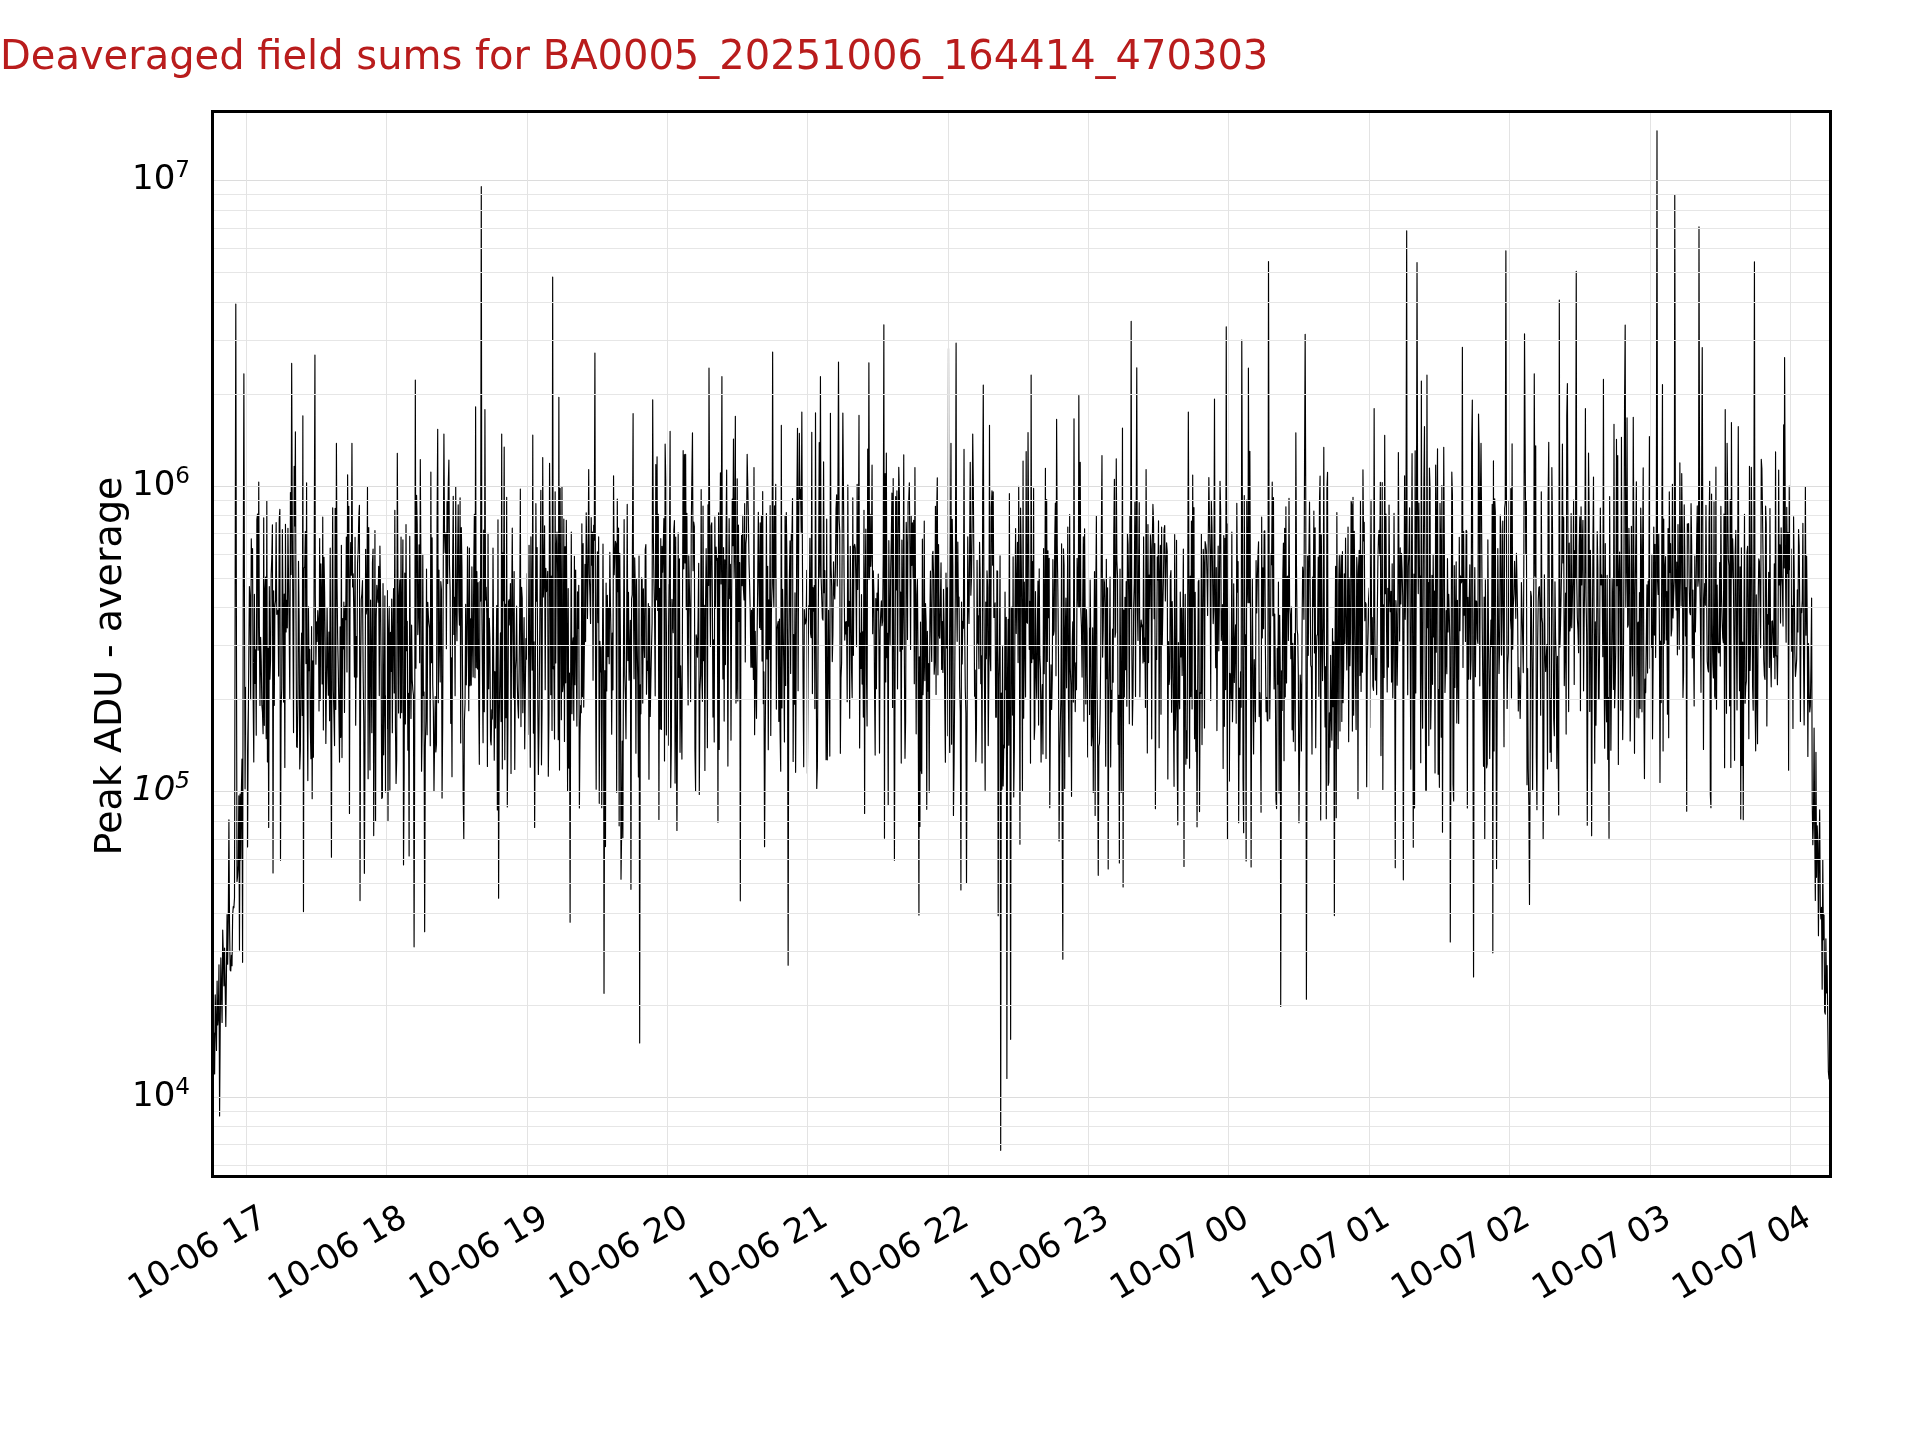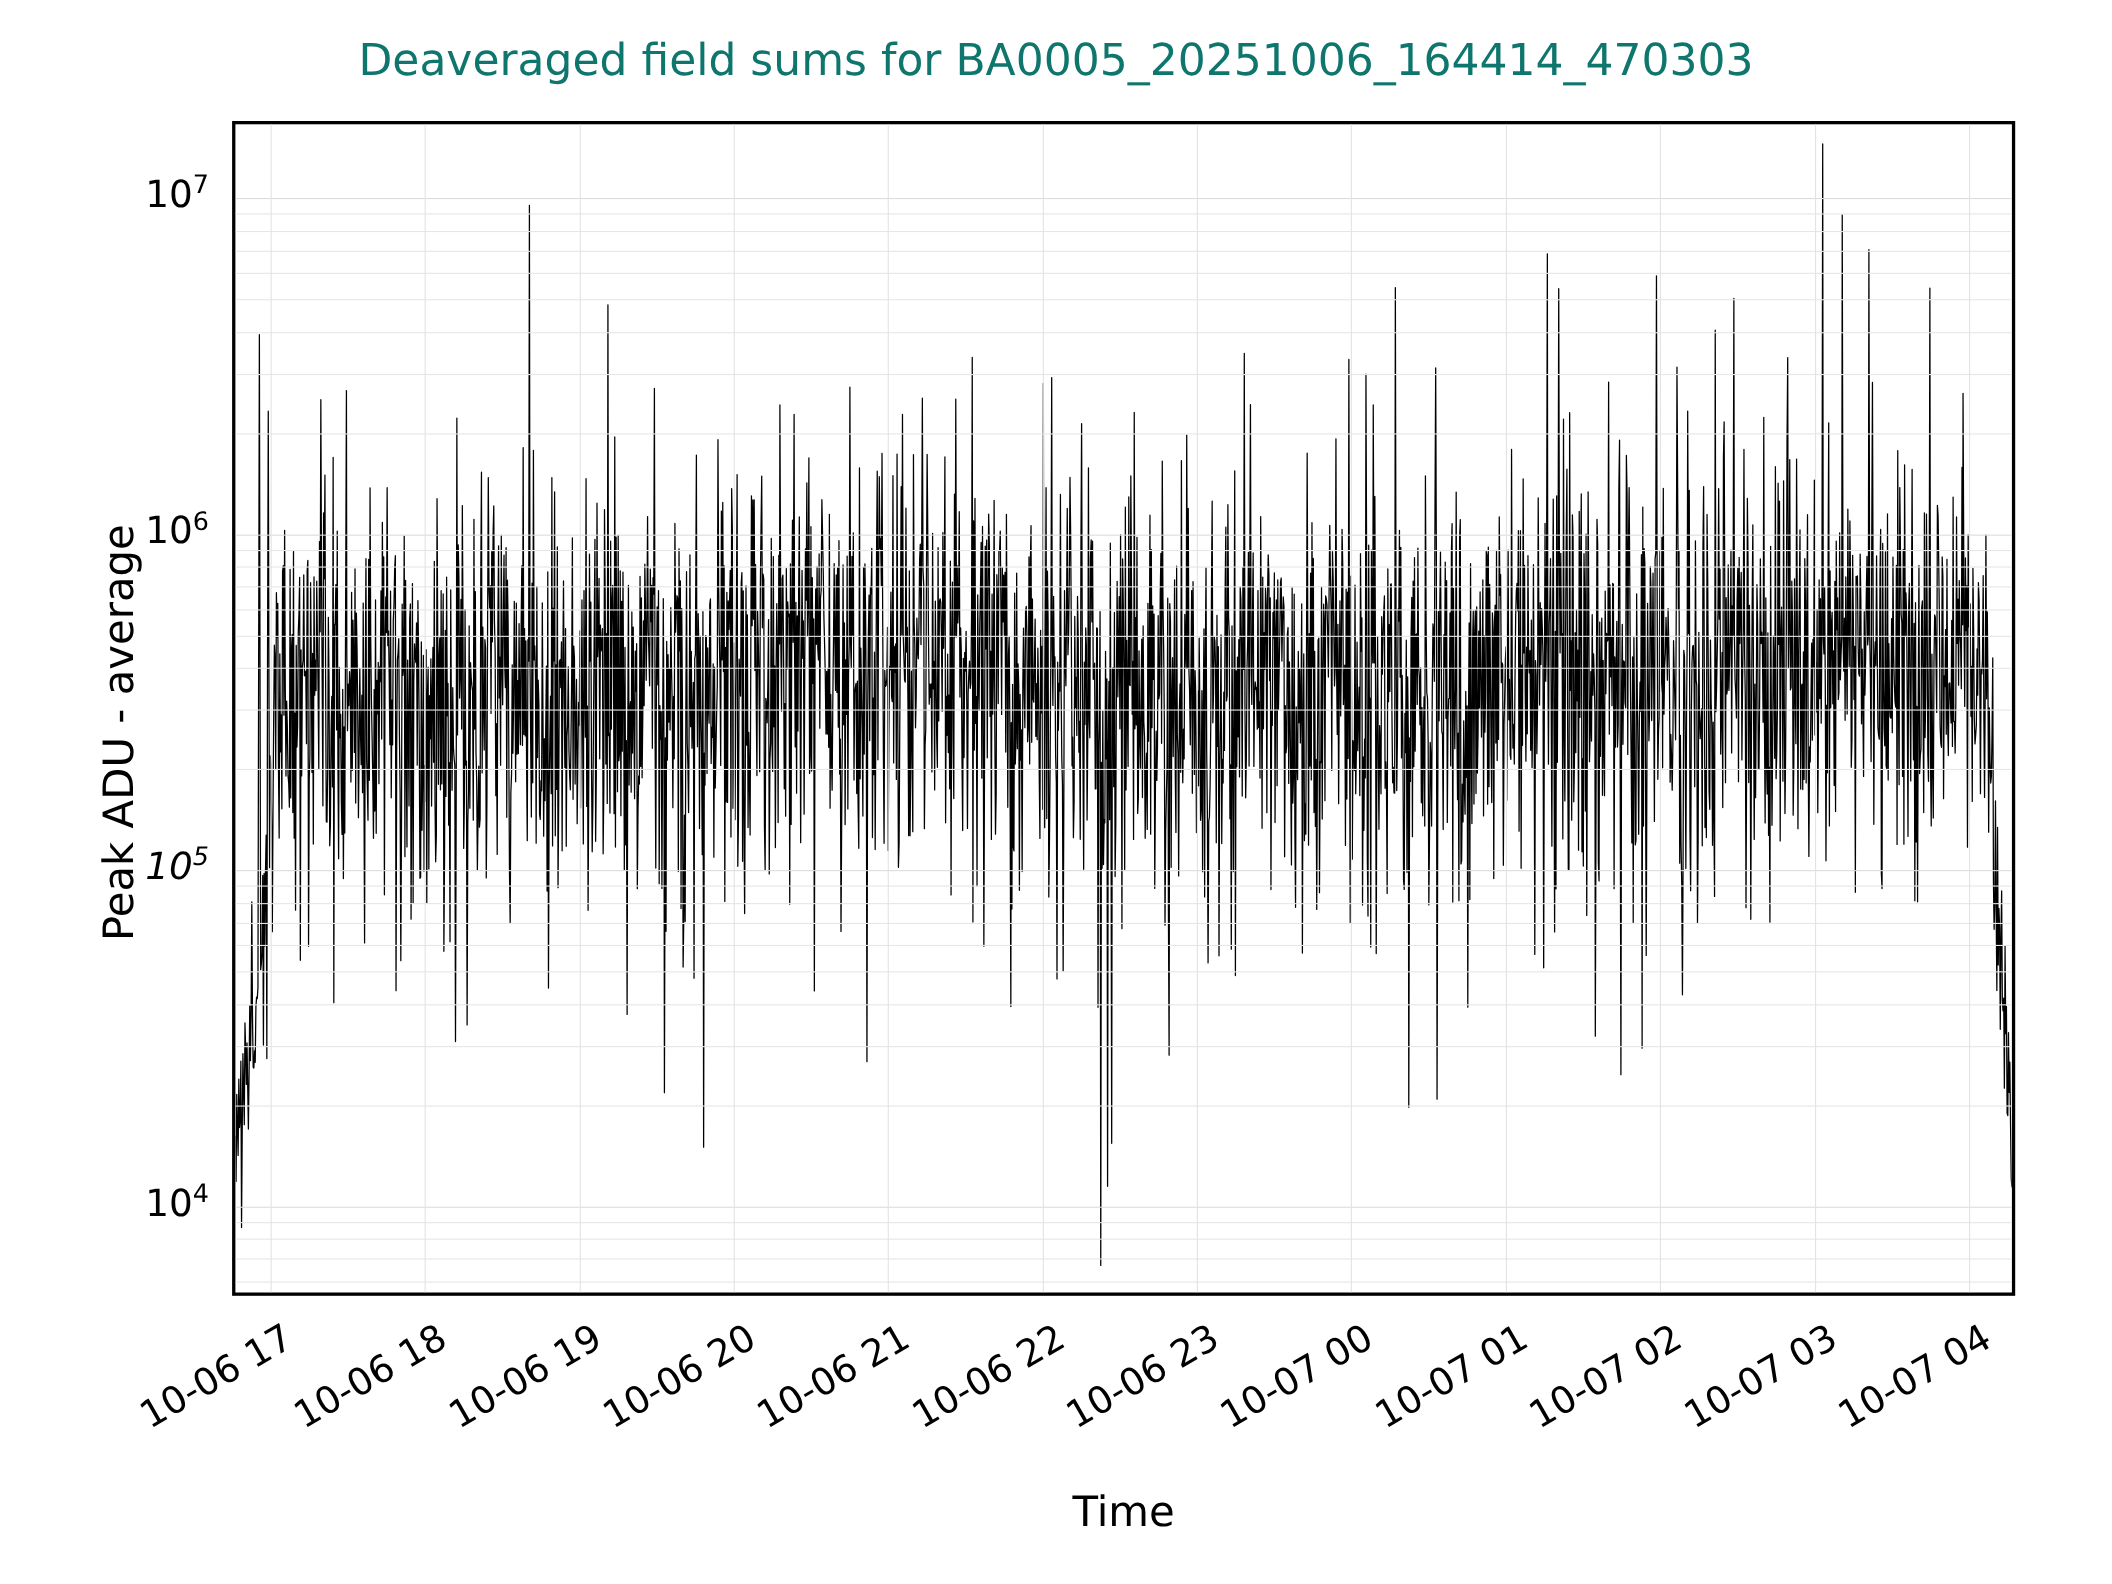--- a/index.html
+++ b/index.html
@@ -17,23 +17,22 @@
     position: relative;
     width: 1920px;
     height: 1440px;
     background: #ffffff;
   }
   #chart-title {
     position: absolute;
     left: 0;
     top: 32px;
     width: 1920px;
-    text-align: center;
     font-size: 40px;
-    color: #0f766e;
+    color: #b91c1c;
     letter-spacing: 0px;
     white-space: nowrap;
   }
   #plot-area {
     position: absolute;
     left: 211px;
     top: 110px;
     width: 1621px;
     height: 1068px;
     border: 3px solid #000000;
@@ -147,21 +146,20 @@
 
   <div id="ytick-labels">
       <div class="ytl" style="top: 1093.76px;"><span>10</span><sup>4</sup></div>
       <div class="ytl" style="top: 788.258px; font-style: italic;"><span>10</span><sup>5</sup></div>
       <div class="ytl" style="top: 482.751px;"><span>10</span><sup>6</sup></div>
       <div class="ytl" style="top: 177.244px;"><span>10</span><sup>7</sup></div>
     </div>
 
   <div id="y-axis-title">Peak ADU - average</div>
 
-  <div id="x-axis-title">Time</div>
 
   <div id="plot-area">
     <svg id="series-svg" viewBox="0 0 1621 1068" preserveAspectRatio="none">
       <path id="series-path" fill="none" stroke="#000000" stroke-width="1.15" stroke-linejoin="round" stroke-linecap="round" d="M0.00 925.27L0.62 966.48L1.25 886.88L1.87 917.53L2.49 942.71L3.12 872.98L3.74 917.20L4.37 908.40L4.99 856.53L5.61 1008.68L6.24 918.92L6.86 849.70L7.48 882.79L8.11 914.57L8.73 821.59L9.36 845.91L9.98 877.75L10.60 839.70L11.23 880.55L11.85 918.60L12.47 867.80L13.10 806.06L13.72 856.11L14.35 812.19L14.97 710.79L15.59 814.77L16.22 861.88L16.84 862.78L17.46 847.13L18.09 857.57L18.71 806.89L19.33 798.02L19.96 799.31L20.58 789.22L21.21 490.12L21.88 192.18L22.45 490.12L23.08 772.86L23.70 767.14L24.32 756.87L24.95 686.60L25.57 841.79L26.20 684.81L26.82 751.23L27.44 684.80L28.07 649.79L28.69 854.14L29.31 489.13L29.99 262.24L30.56 489.13L31.19 679.65L31.81 577.47L32.43 585.38L33.06 639.74L33.68 738.09L34.30 629.23L34.93 543.35L35.55 476.23L36.17 487.14L36.80 589.92L37.42 428.19L38.05 469.01L38.67 437.92L39.29 587.45L39.92 652.54L40.54 484.09L41.16 573.63L41.79 539.86L42.41 625.79L43.04 408.95L43.66 403.37L44.28 540.23L44.91 371.16L45.53 516.60L46.15 595.84L46.78 527.28L47.40 551.07L48.03 595.48L48.65 602.52L49.27 624.26L49.90 406.99L50.52 615.81L51.14 481.12L51.77 466.64L52.39 629.19L53.01 390.39L53.64 652.64L54.26 538.39L54.89 718.53L55.51 476.36L56.13 569.35L56.76 550.06L57.38 464.38L58.00 447.81L58.63 414.17L59.25 764.30L59.88 480.55L60.50 595.69L61.12 495.69L61.75 490.24L62.37 411.89L62.99 504.15L63.62 503.83L64.24 500.01L64.86 566.30L65.49 407.98L66.11 398.63L66.74 751.48L67.36 599.38L67.98 578.14L68.61 418.99L69.23 488.45L69.85 592.40L70.48 483.79L71.10 658.08L71.73 413.72L72.35 521.89L72.97 489.95L73.60 517.74L74.22 417.67L74.84 470.97L75.47 519.45L76.09 589.74L76.72 381.62L77.34 464.02L77.96 251.81L78.59 414.39L79.21 510.29L79.83 623.08L80.46 355.24L81.08 415.27L81.70 320.73L82.33 508.35L82.95 637.42L83.58 638.02L84.20 589.56L84.82 450.76L85.45 509.81L86.07 659.63L86.69 640.86L87.32 555.65L87.94 522.99L88.57 605.85L89.19 304.57L89.81 803.07L90.44 457.82L91.06 456.38L91.68 420.84L92.31 553.67L92.93 371.93L93.56 585.59L94.18 671.36L94.80 496.58L95.43 560.82L96.05 539.45L96.67 619.81L97.30 649.28L97.92 516.51L98.54 689.56L99.17 550.98L99.79 647.92L100.42 484.49L101.31 243.45L101.66 484.49L102.29 554.38L102.91 511.72L103.53 531.38L104.16 500.41L104.78 511.91L105.41 601.37L106.03 427.92L106.65 590.73L107.28 453.25L107.90 485.66L108.52 574.21L109.15 406.46L109.77 620.50L110.40 446.85L111.02 481.52L111.64 539.32L112.27 633.95L112.89 572.69L113.51 497.40L114.14 556.09L114.76 585.45L115.38 521.88L116.01 611.10L116.63 437.65L117.26 598.05L117.88 748.46L118.50 503.24L119.13 397.11L119.75 580.42L120.37 604.75L121.00 636.18L121.62 397.68L122.25 599.78L122.87 332.29L123.49 471.84L124.12 527.60L124.74 560.21L125.36 600.68L125.99 652.76L126.61 516.73L127.24 627.90L127.86 434.72L128.48 648.23L129.11 508.38L129.73 539.02L130.35 491.94L130.98 602.87L131.60 496.09L132.22 509.46L132.85 426.49L133.47 562.04L134.10 363.88L134.72 467.89L135.34 395.54L135.97 704.39L136.59 474.51L137.21 432.01L137.84 464.82L138.46 332.21L139.09 476.71L139.71 463.36L140.33 504.16L140.96 567.19L141.58 426.81L142.20 615.72L142.83 526.45L143.45 567.28L144.08 453.17L144.70 439.46L145.32 406.96L145.95 394.43L146.57 792.03L147.19 569.01L147.82 489.22L148.44 483.16L149.06 470.27L149.69 561.62L150.31 611.83L150.94 764.60L151.56 638.79L152.18 438.74L152.81 503.79L153.43 496.02L154.05 376.54L154.68 669.51L155.30 416.86L155.93 575.25L156.55 660.70L157.17 489.84L157.80 551.14L158.42 623.18L159.04 452.37L159.67 438.54L160.29 726.65L160.91 602.99L161.54 419.92L162.16 712.06L162.79 509.00L163.41 474.96L164.03 485.84L164.66 492.07L165.28 455.81L165.90 585.86L166.53 435.44L167.15 481.71L167.78 564.17L168.40 689.28L169.02 688.20L169.65 473.13L170.27 645.48L170.89 591.57L171.52 485.62L172.14 682.92L172.77 586.22L173.39 618.91L174.01 480.28L174.64 711.57L175.26 519.06L175.88 496.27L176.51 680.72L177.13 522.24L177.75 561.66L178.38 488.72L179.00 623.28L179.63 518.67L180.25 478.26L180.87 583.29L181.50 399.50L182.12 616.85L182.74 674.28L183.37 649.87L183.99 342.27L184.62 468.83L185.24 603.40L185.86 485.15L186.49 469.47L187.11 608.39L187.73 426.37L188.36 603.01L188.98 494.02L189.61 429.30L190.23 756.12L190.85 668.12L191.48 462.70L192.10 614.43L192.72 413.91L193.35 540.79L193.97 511.07L194.59 640.77L195.22 583.58L195.84 747.22L196.47 425.75L197.09 545.48L197.71 608.91L198.34 515.09L198.96 570.04L199.58 579.75L200.21 585.71L200.83 838.58L201.46 627.24L202.08 268.59L202.70 558.27L203.33 384.41L203.95 413.29L204.57 524.54L205.20 502.26L205.82 434.36L206.45 552.90L207.07 348.56L207.69 455.86L208.32 662.02L208.94 619.42L209.56 443.69L210.19 585.86L210.81 582.22L211.43 823.37L212.06 637.91L212.68 610.72L213.31 458.54L213.93 625.26L214.55 492.15L215.18 506.15L215.80 513.21L216.42 518.06L217.05 636.21L217.67 361.08L218.30 552.87L218.92 427.17L219.54 574.59L220.17 599.78L220.79 681.71L221.41 633.85L222.04 586.85L222.66 642.56L223.29 635.00L223.91 411.66L224.53 318.06L225.16 592.98L225.78 459.74L226.40 531.37L227.03 572.12L227.65 471.15L228.27 478.92L228.90 688.96L229.52 616.96L230.15 448.39L230.77 322.92L231.39 424.87L232.02 442.17L232.64 422.09L233.26 538.65L233.89 390.77L234.51 473.13L235.14 374.36L235.76 348.91L236.38 454.85L237.01 480.65L237.63 613.77L238.25 547.82L238.88 667.52L239.50 456.51L240.13 385.38L240.75 524.47L241.37 487.12L242.00 586.05L242.62 375.93L243.24 495.12L243.87 530.66L244.49 445.06L245.11 393.94L245.74 494.56L246.36 514.99L246.99 387.03L247.61 633.54L248.23 416.83L248.86 456.79L249.48 569.86L250.10 684.52L250.73 730.31L251.35 611.32L251.98 594.06L252.60 494.18L253.22 575.06L253.85 527.51L254.47 436.15L255.09 512.70L255.72 601.03L256.34 437.65L256.96 576.02L257.59 508.58L258.21 575.31L258.84 456.51L259.46 534.65L260.08 567.16L260.71 460.01L261.33 403.65L261.95 567.85L262.58 295.49L263.20 557.75L263.83 461.13L264.45 559.17L265.07 472.32L265.70 585.40L266.32 654.99L266.94 471.11L267.57 490.88L268.28 74.05L268.82 490.88L269.44 564.97L270.06 633.32L270.69 419.54L271.31 602.02L271.93 298.14L272.56 489.72L273.18 476.93L273.80 503.33L274.43 657.19L275.05 422.63L275.68 578.97L276.30 508.21L276.92 529.74L277.55 630.88L278.17 635.41L278.79 600.12L279.42 609.30L280.04 437.43L280.67 545.10L281.29 650.88L281.91 561.74L282.54 618.39L283.16 554.76L283.78 495.29L284.41 700.98L285.03 409.15L285.66 789.66L286.28 612.54L286.90 564.44L287.53 522.86L288.15 612.00L288.77 322.91L289.40 659.74L290.02 442.39L290.64 490.51L291.27 335.97L291.89 650.44L292.52 494.20L293.14 608.06L293.76 386.39L294.39 697.93L295.01 616.84L295.63 491.26L296.26 489.45L296.88 514.89L297.51 473.20L298.13 664.25L298.75 498.50L299.38 417.53L300.00 522.50L300.62 588.01L301.25 461.04L301.87 660.13L302.50 559.58L303.12 549.24L303.74 495.93L304.37 572.54L304.99 595.05L305.61 608.39L306.24 561.49L306.86 502.78L307.48 378.19L308.11 617.07L308.73 477.07L309.36 488.02L309.98 603.19L310.60 549.83L311.23 507.47L311.85 639.42L312.47 581.13L313.10 528.50L313.72 549.27L314.35 463.24L314.97 625.12L315.59 542.60L316.22 434.82L316.84 556.12L317.46 657.87L318.09 426.29L318.71 512.09L319.34 560.27L319.96 323.99L320.58 623.62L321.21 531.88L321.83 718.56L322.45 595.18L323.08 392.85L323.70 490.85L324.32 436.91L324.95 590.03L325.57 665.12L326.20 618.83L326.82 539.18L327.44 456.96L328.07 379.44L328.69 655.54L329.31 596.94L329.94 346.40L330.56 486.72L331.19 469.51L331.81 415.09L332.43 580.03L333.06 457.85L333.68 481.45L334.30 478.05L334.93 461.02L335.55 666.94L336.18 604.68L336.80 352.22L337.42 431.18L338.05 584.91L338.67 465.60L339.29 620.89L339.92 165.00L340.54 558.99L341.16 556.71L341.79 629.65L342.41 381.00L343.04 553.05L343.66 435.12L344.28 421.55L344.91 462.25L345.53 630.25L346.15 285.82L346.78 660.79L347.40 377.33L348.03 498.41L348.65 610.11L349.27 375.86L349.90 581.86L350.52 574.18L351.14 408.28L351.77 632.06L352.39 436.14L353.02 573.08L353.64 409.52L354.26 517.32L354.89 681.47L355.51 478.22L356.13 658.79L356.76 563.36L357.43 813.81L358.00 563.36L358.63 421.47L359.25 604.12L359.88 535.40L360.50 527.73L361.12 610.57L361.75 445.78L362.37 574.87L362.99 459.60L363.62 544.00L364.24 616.53L364.87 481.65L365.49 518.26L366.11 474.89L366.74 698.86L367.36 628.39L367.98 595.85L368.61 603.12L369.23 413.19L369.85 587.02L370.48 432.95L371.10 597.41L371.73 540.34L372.35 453.94L372.97 531.56L373.60 402.11L374.22 446.19L374.84 508.35L375.47 453.53L376.09 358.64L376.72 463.91L377.34 484.67L377.96 513.29L378.59 406.74L379.21 454.77L379.83 421.52L380.46 570.50L381.08 414.55L381.71 429.60L382.33 241.40L382.95 556.28L383.58 679.98L384.20 501.99L384.82 441.30L385.45 512.45L386.07 426.31L386.69 694.22L387.32 531.41L387.94 562.12L388.57 536.90L389.19 698.56L389.81 567.40L390.44 433.55L391.06 560.84L391.47 885.32L392.31 560.84L392.93 737.75L393.56 472.82L394.18 581.25L394.80 484.93L395.43 546.64L396.05 497.83L396.67 553.79L397.30 441.91L397.92 495.60L398.55 529.64L399.17 624.72L399.79 522.97L400.42 580.11L401.04 364.92L401.66 464.33L402.29 446.20L402.91 430.84L403.53 433.19L404.16 683.21L404.78 388.21L405.41 481.48L406.03 417.42L406.65 716.90L407.28 442.71L407.90 528.54L408.52 770.50L409.15 724.03L409.77 631.50L410.40 728.87L411.02 537.49L411.64 408.98L412.27 565.16L412.89 585.51L413.51 629.27L414.14 531.10L414.76 393.61L415.39 550.69L416.01 481.93L416.63 570.34L417.26 543.87L417.88 510.13L418.50 780.72L419.13 488.47L419.75 484.53L420.65 302.35L421.00 484.53L421.62 569.02L422.25 447.45L422.87 476.90L423.49 643.83L424.12 468.14L424.74 535.36L425.36 570.10L425.99 667.78L426.61 445.54L427.24 935.14L427.86 574.99L428.48 604.20L429.11 467.40L429.73 469.12L430.35 593.45L430.98 478.59L431.60 531.66L432.23 547.55L432.85 439.09L433.47 433.98L434.10 584.47L434.72 551.33L435.34 560.52L435.97 493.26L436.59 669.99L437.21 496.27L437.84 606.84L438.46 573.84L439.09 540.34L439.71 512.97L440.33 288.33L440.96 421.57L441.58 470.54L442.20 502.09L442.83 586.12L443.45 353.57L444.08 489.62L444.70 345.74L445.32 500.34L445.95 403.63L446.57 710.44L447.19 478.13L447.82 619.53L448.44 427.91L449.07 620.01L449.69 435.81L450.31 461.85L450.94 435.30L451.56 407.80L452.18 651.57L452.81 333.06L453.43 369.43L454.05 625.39L454.68 564.00L455.30 474.10L455.93 635.71L456.55 528.11L457.17 442.74L457.80 320.22L458.42 678.38L459.04 635.09L459.67 488.97L460.29 509.47L460.92 522.70L461.54 419.63L462.16 409.79L462.79 673.85L463.41 426.51L464.03 626.97L464.66 721.54L465.28 588.86L465.90 422.09L466.53 567.61L467.15 448.46L467.78 642.95L468.40 555.93L469.02 595.19L469.65 649.74L470.27 490.07L470.89 339.60L471.52 458.39L472.14 343.43L472.77 452.44L473.39 343.34L474.01 499.42L474.64 402.56L475.26 532.09L475.88 595.39L476.51 445.24L477.13 475.24L477.76 507.58L478.38 591.90L479.00 422.42L479.63 367.94L480.25 321.58L480.87 460.35L481.50 411.33L482.12 415.83L482.74 641.51L483.37 681.60L483.99 524.73L484.62 530.25L485.24 547.22L485.86 509.92L486.49 452.77L487.11 685.33L487.73 581.12L488.36 565.24L488.98 378.62L489.61 566.72L490.23 591.65L490.85 395.21L491.48 550.78L492.10 495.09L492.72 661.22L493.35 497.12L493.97 438.13L494.60 481.10L495.22 638.36L495.84 394.03L496.47 475.12L496.84 256.59L497.71 475.12L498.34 536.47L498.96 415.15L499.58 412.13L500.21 488.23L500.83 607.52L501.46 529.69L502.08 632.53L502.70 406.25L503.33 497.88L503.95 436.62L504.57 449.77L505.20 447.76L505.82 713.16L506.45 401.97L507.07 640.11L507.69 446.86L508.32 361.86L508.94 473.58L509.80 265.16L510.19 473.58L510.81 569.22L511.44 437.11L512.06 611.53L512.68 449.45L513.31 554.71L513.93 429.62L514.55 358.97L515.18 502.09L515.80 656.78L516.42 492.11L517.05 407.83L517.67 488.31L518.30 453.94L518.92 630.67L519.54 492.86L520.17 388.25L520.79 435.09L521.41 327.87L522.04 467.73L522.66 434.32L523.29 305.06L523.91 593.42L524.53 578.63L525.16 367.87L525.78 591.26L526.40 414.48L527.03 511.22L527.65 452.22L528.28 792.28L528.90 488.27L529.52 424.64L530.15 475.41L530.77 404.67L531.39 478.71L532.02 489.69L532.64 392.80L533.26 552.04L533.89 433.26L534.51 426.20L535.14 343.16L535.76 375.16L536.38 408.26L537.01 451.65L537.63 475.49L538.25 503.37L538.88 557.42L539.50 500.14L540.13 557.50L540.75 497.45L541.37 569.62L542.00 356.57L542.62 625.23L543.24 521.21L543.87 575.26L544.49 608.73L545.12 527.55L545.74 472.05L546.36 401.59L546.99 472.20L547.61 517.60L548.23 412.04L548.86 519.43L549.48 405.55L550.10 551.18L550.73 380.67L551.35 594.07L551.98 562.09L552.60 737.93L553.22 635.66L553.85 553.70L554.47 402.89L555.09 548.98L555.72 455.81L556.34 640.24L556.97 489.57L557.59 539.47L558.21 394.83L558.84 625.95L559.46 502.89L560.08 476.21L560.71 240.33L561.33 473.45L561.95 496.57L562.58 394.98L563.20 467.08L563.83 373.50L564.45 599.47L565.07 519.13L565.70 514.66L566.32 511.11L566.94 611.90L567.57 508.97L568.19 622.64L568.82 661.91L569.44 314.17L570.06 598.34L570.69 479.00L571.31 518.95L571.93 557.74L572.56 632.47L573.18 405.02L573.81 575.76L574.43 401.87L575.05 447.03L575.68 541.16L576.27 856.99L576.92 541.16L577.55 466.50L578.17 430.34L578.79 563.55L579.42 423.20L580.04 429.50L580.67 387.71L581.29 652.08L581.91 524.59L582.54 594.61L583.16 482.52L583.78 663.04L584.41 539.64L585.03 392.94L585.66 317.12L586.28 581.02L586.90 412.83L587.53 322.22L588.15 387.61L588.77 378.78L589.40 421.62L590.02 300.75L590.65 454.17L591.27 573.87L591.89 657.39L592.52 499.27L593.14 513.96L593.76 512.99L594.39 506.76L595.01 459.90L595.63 663.97L596.26 560.28L596.88 495.60L597.51 498.73L598.13 427.75L598.75 523.35L599.38 527.75L600.00 321.13L600.62 583.85L601.25 477.35L601.87 501.09L602.50 475.12L603.12 598.93L603.74 301.50L604.37 523.66L604.99 679.25L605.61 657.48L606.24 546.83L606.86 454.44L607.49 331.35L608.11 466.95L608.69 265.16L609.36 466.95L609.98 486.94L610.60 508.19L611.23 510.04L611.85 350.86L612.47 482.51L613.10 460.04L613.72 534.72L614.35 650.31L614.97 408.25L615.59 650.47L616.22 586.34L616.84 500.01L617.46 572.58L618.09 646.70L618.71 301.95L619.34 456.27L619.96 476.36L620.58 551.69L621.21 523.91L621.83 451.38L622.45 482.19L623.08 488.62L623.70 459.85L624.33 398.22L624.95 383.92L625.57 475.69L626.20 389.09L626.82 250.38L627.44 407.89L628.07 420.96L628.69 643.96L629.31 568.38L629.94 552.88L630.56 412.45L631.19 301.79L631.81 379.11L632.43 468.25L633.06 530.09L633.68 511.75L634.30 523.92L634.93 511.48L635.55 592.12L636.18 374.08L636.80 516.08L637.42 491.07L638.05 608.55L638.67 435.87L639.29 500.22L639.92 561.09L640.54 587.89L641.17 387.12L641.79 545.41L642.41 436.16L643.04 433.77L643.66 437.57L644.28 471.34L644.91 536.60L645.53 373.41L646.15 479.11L646.78 431.22L647.40 304.10L648.03 638.57L648.65 523.09L649.27 558.56L649.90 484.28L650.52 574.32L651.14 521.80L651.77 607.53L652.39 399.46L653.02 704.51L653.64 476.01L654.26 418.54L654.89 562.99L655.51 616.40L656.13 338.04L656.76 468.53L657.32 251.18L658.01 468.53L658.63 403.65L659.25 455.87L659.88 438.93L660.50 354.18L661.12 523.69L661.75 460.31L662.37 483.02L662.99 579.96L663.62 645.72L664.24 488.22L664.87 578.89L665.49 482.70L666.11 499.88L666.74 463.56L667.36 529.06L667.98 643.72L668.61 520.46L669.23 502.44L669.86 490.69L670.48 515.65L671.10 510.78L671.73 447.68L672.35 212.99L672.97 729.32L673.60 362.57L674.22 572.11L674.84 342.06L675.47 547.80L676.09 523.14L676.72 696.39L677.34 430.11L677.96 507.33L678.59 535.59L679.21 458.23L679.83 427.84L680.46 382.28L681.08 597.84L681.71 367.63L682.33 512.25L682.95 751.40L683.58 574.77L684.20 385.74L684.82 479.63L685.45 380.08L686.07 579.12L686.70 438.87L687.32 356.36L687.94 384.45L688.57 541.34L689.19 481.86L689.81 653.76L690.44 429.45L691.06 539.16L691.68 500.94L692.31 343.78L692.93 550.53L693.56 648.96L694.18 611.60L694.80 411.75L695.43 435.92L696.05 529.52L696.67 390.27L697.30 389.42L697.92 371.84L698.55 445.21L699.17 539.46L699.79 405.20L700.42 454.86L701.04 412.18L701.66 467.12L702.29 409.64L702.91 573.86L703.54 356.60L704.16 488.61L704.78 624.37L705.41 484.12L706.03 469.07L706.65 546.92L707.57 806.64L707.90 546.92L708.52 717.46L709.15 511.95L709.77 660.48L710.40 664.28L711.02 428.54L711.64 584.91L712.27 559.50L712.89 410.43L713.51 570.79L714.14 493.24L714.76 511.92L715.39 700.29L716.01 521.19L716.63 581.34L717.26 553.68L717.88 683.16L718.50 512.38L719.13 460.56L719.75 521.83L720.38 551.64L721.00 444.93L721.62 440.83L722.25 465.68L722.87 564.38L723.49 552.60L724.12 395.52L724.74 584.82L725.36 402.67L725.99 366.86L726.61 565.01L727.24 433.92L727.86 525.15L728.48 528.26L729.11 490.90L729.73 452.40L730.35 559.65L730.98 511.46L731.60 562.56L732.23 478.97L732.85 518.25L733.47 593.62L734.10 652.89L734.72 462.60L735.34 537.99L735.97 477.40L736.59 626.25L737.22 236.84L737.84 607.70L738.46 643.04L739.09 469.29L739.71 332.18L740.33 634.69L740.96 408.60L741.58 455.06L742.20 706.49L742.83 653.31L743.45 577.85L744.08 479.02L744.85 231.49L745.32 479.02L745.95 531.29L746.57 431.51L747.19 497.07L747.82 486.88L748.44 577.55L749.07 601.88L749.69 781.36L750.31 491.76L750.94 554.06L751.56 511.07L752.18 518.27L752.81 338.33L753.43 514.65L754.06 579.44L754.68 603.34L755.30 774.06L755.93 615.35L756.55 426.27L757.17 490.70L757.80 513.35L758.42 440.78L759.04 351.17L759.67 485.02L760.29 466.68L760.92 416.30L761.54 322.85L762.16 375.98L762.79 471.09L763.41 586.51L764.03 560.32L764.66 652.22L765.28 619.31L765.91 449.82L766.53 533.20L767.15 505.75L767.78 558.74L768.40 431.66L769.02 466.60L769.65 573.99L770.27 545.88L770.89 653.70L771.52 388.64L772.14 273.60L772.77 485.52L773.39 580.03L774.01 681.16L774.64 491.76L775.26 548.76L775.88 460.45L776.51 477.05L777.13 636.13L777.76 562.73L778.38 314.07L779.00 545.07L779.63 560.87L780.25 396.38L780.87 379.97L781.50 454.83L782.12 381.08L782.75 507.35L783.37 506.77L783.99 492.71L784.62 607.63L785.24 607.54L785.86 460.37L786.49 460.97L787.11 807.27L787.73 569.72L788.36 539.64L788.98 445.43L789.61 1043.23L790.23 583.27L790.85 680.07L791.48 536.59L792.10 676.74L792.72 635.78L793.35 638.57L793.97 481.77L794.60 580.03L795.22 507.09L795.84 970.92L796.47 565.37L797.09 509.26L797.71 635.70L798.34 382.83L798.96 621.48L799.59 931.59L800.21 498.38L800.83 496.89L801.46 605.52L802.08 446.22L802.70 687.77L803.33 639.77L803.95 502.04L804.57 417.83L805.20 523.38L805.82 476.64L806.45 431.86L807.07 552.66L807.69 375.35L808.32 481.88L808.94 735.42L809.56 397.22L810.19 441.86L810.81 507.60L811.44 681.33L812.06 350.00L812.68 608.57L813.31 471.79L813.93 532.52L814.55 587.21L815.18 340.61L815.80 512.05L816.43 513.21L817.05 321.34L817.67 421.89L818.30 539.35L818.92 491.06L819.54 653.80L820.17 263.47L820.79 552.68L821.41 451.06L822.04 549.12L822.66 377.56L823.29 630.04L823.91 616.43L824.53 481.35L825.16 561.68L825.78 588.65L826.40 520.04L827.03 470.70L827.65 615.55L828.28 458.52L828.90 546.21L829.52 559.78L830.15 652.74L830.77 594.70L831.39 574.80L832.02 644.63L832.64 437.92L833.27 563.97L833.89 497.07L834.51 357.36L835.14 649.04L835.76 388.77L836.38 551.60L837.01 440.25L837.63 507.54L838.25 447.80L838.88 698.63L839.50 605.72L840.13 554.86L840.75 599.87L841.37 569.21L842.00 449.15L842.62 525.20L843.24 520.78L843.87 430.87L844.49 392.38L845.12 565.86L845.74 307.96L846.36 435.42L846.99 478.33L847.61 543.92L848.23 732.21L848.86 646.51L849.48 613.66L850.11 586.32L850.73 433.22L851.35 718.81L851.98 851.02L852.60 438.23L853.22 454.69L853.85 679.27L854.47 522.80L855.09 487.69L855.72 578.07L856.34 515.40L856.97 416.46L857.59 591.85L858.21 647.39L858.84 403.82L859.46 558.14L860.08 574.90L860.71 687.19L861.33 537.46L861.96 511.66L862.58 592.40L863.20 307.46L863.83 556.23L864.45 601.98L865.07 552.91L865.70 580.05L866.32 447.96L866.94 480.96L867.57 497.18L868.05 284.14L868.82 497.18L869.44 351.24L870.06 499.57L870.69 518.11L871.31 567.24L871.93 494.99L872.56 426.23L873.18 611.65L873.81 418.19L874.43 506.99L875.05 594.33L875.68 499.49L876.30 522.38L876.92 647.55L877.55 599.88L878.17 517.93L878.80 604.79L879.42 469.78L880.04 533.92L880.67 636.33L881.29 624.77L881.91 517.76L882.54 683.31L883.16 536.23L883.78 461.27L884.41 706.37L885.03 487.41L885.66 405.46L886.28 573.26L886.90 630.64L887.53 766.65L888.15 636.75L888.77 633.59L889.40 603.70L890.02 545.37L890.65 425.08L891.27 344.50L891.89 547.19L892.52 519.42L893.14 468.71L893.76 472.15L894.39 498.81L895.01 656.93L895.64 448.88L896.26 568.75L896.88 477.44L897.51 760.18L898.13 586.23L898.75 546.94L899.38 466.73L900.00 657.57L900.62 580.60L901.25 602.22L901.87 519.08L902.50 572.45L903.12 425.80L903.74 368.33L904.37 527.14L904.99 522.06L905.61 347.75L906.24 450.36L906.86 465.21L907.49 634.90L908.11 585.64L908.73 754.16L909.36 458.66L909.98 558.43L910.60 683.25L911.23 518.55L911.85 316.92L912.48 778.29L913.10 499.76L913.72 587.24L914.35 487.11L914.97 559.92L915.59 471.18L916.22 596.60L916.84 423.03L917.46 433.42L918.09 485.39L918.71 614.11L919.34 405.09L919.96 498.35L920.58 209.54L921.21 533.17L921.83 615.75L922.45 579.32L923.08 496.59L923.70 472.59L924.33 391.30L924.95 586.67L925.57 416.78L926.20 256.23L926.82 498.62L927.44 530.40L928.07 450.43L928.69 391.84L929.32 587.01L929.94 521.86L930.56 509.83L931.19 516.50L931.81 515.03L932.43 552.98L933.06 426.30L933.68 551.54L934.30 528.14L934.93 597.73L935.55 358.62L936.18 480.83L936.80 643.59L937.42 413.94L938.05 552.70L938.67 464.63L939.29 498.33L939.92 424.14L940.54 438.53L941.17 629.34L941.79 431.09L942.41 393.62L943.04 411.96L943.66 508.60L944.28 432.95L944.91 699.64L945.53 536.51L946.16 549.58L946.78 446.39L947.40 469.51L948.03 410.01L948.65 638.31L949.27 463.90L949.90 434.86L950.52 604.67L951.14 416.43L951.77 534.79L952.39 498.06L953.02 464.94L953.64 418.50L954.26 414.79L954.89 490.69L955.51 455.68L956.13 432.15L956.76 440.91L957.38 669.66L958.01 531.48L958.63 574.55L959.25 568.37L959.88 466.35L960.50 460.04L961.12 602.56L961.75 491.41L962.37 540.53L962.99 602.63L963.62 677.15L964.24 423.91L964.87 620.59L965.49 595.09L966.11 429.64L966.74 646.48L967.36 715.86L967.98 532.55L968.61 581.49L969.23 599.22L969.86 481.90L970.48 547.05L971.10 497.98L971.73 565.56L972.35 521.93L972.97 438.43L973.60 757.64L974.22 546.65L974.85 484.09L975.47 654.90L976.09 621.31L976.72 648.96L977.34 488.06L977.96 300.69L978.59 481.64L979.21 659.00L979.83 465.67L980.46 586.68L981.08 410.38L981.71 599.41L982.33 364.16L982.95 496.14L983.58 396.90L984.20 629.21L984.82 481.92L985.45 641.94L986.07 580.63L986.70 717.84L987.32 577.27L987.94 471.45L988.57 469.83L989.19 702.53L989.81 582.74L990.44 583.76L991.06 423.21L991.69 635.13L992.31 513.14L992.93 438.78L993.56 451.59L994.18 618.40L994.80 431.02L995.43 433.97L996.05 439.74L996.67 464.16L997.30 505.35L997.92 432.28L998.55 366.68L999.17 412.09L999.79 441.69L1000.42 590.76L1001.04 390.61L1001.66 415.96L1002.29 464.15L1002.91 513.48L1003.54 496.69L1004.21 287.59L1004.78 496.69L1005.41 557.78L1006.03 457.13L1006.65 621.06L1007.28 509.63L1007.90 435.63L1008.53 540.89L1009.15 486.96L1009.77 370.38L1010.40 402.03L1011.02 530.45L1011.64 512.32L1012.27 494.46L1012.89 659.23L1013.51 424.86L1014.14 616.83L1014.76 427.72L1015.39 579.85L1016.01 215.01L1016.63 547.59L1017.26 730.56L1017.88 413.04L1018.50 526.43L1019.13 671.88L1019.75 563.44L1020.38 567.92L1021.00 590.84L1021.62 421.33L1022.25 612.13L1022.87 572.95L1023.49 473.50L1024.12 572.65L1024.74 535.85L1025.37 514.64L1025.99 613.63L1026.61 392.52L1027.24 481.97L1027.86 451.15L1028.48 713.74L1029.11 578.26L1029.73 645.42L1030.35 562.05L1030.98 597.58L1031.60 228.38L1032.23 406.00L1032.85 669.94L1033.47 723.84L1034.10 384.73L1034.72 536.48L1035.34 524.75L1035.97 752.15L1036.59 389.22L1037.22 471.27L1037.84 492.48L1038.25 256.59L1039.09 492.48L1039.71 340.25L1040.33 511.11L1040.96 758.18L1041.58 563.93L1042.21 468.44L1042.83 576.43L1043.45 644.55L1044.08 549.72L1044.70 569.11L1045.32 612.08L1045.95 450.13L1046.57 502.69L1047.19 468.61L1047.82 446.02L1048.44 431.21L1049.07 607.00L1049.69 582.93L1050.31 603.17L1050.94 703.18L1051.56 406.47L1052.18 527.89L1052.81 457.40L1053.43 518.57L1054.06 420.51L1054.68 420.18L1055.30 537.74L1055.93 602.06L1056.55 587.84L1057.17 611.04L1057.80 611.48L1058.42 149.31L1059.05 449.77L1059.67 609.06L1060.29 563.17L1060.92 443.26L1061.54 454.21L1062.16 371.25L1062.79 505.51L1063.41 386.70L1064.03 579.25L1064.66 503.78L1065.28 561.37L1065.91 691.03L1066.53 699.51L1067.15 538.45L1067.78 574.42L1068.40 471.67L1069.02 683.82L1069.65 505.17L1070.27 560.91L1070.67 898.60L1071.52 560.91L1072.14 600.81L1072.77 468.08L1073.39 432.61L1074.01 651.30L1074.64 417.74L1075.26 587.27L1075.88 396.09L1076.51 573.13L1077.13 466.52L1077.76 465.80L1078.38 530.37L1079.00 387.53L1079.63 495.32L1080.25 504.27L1080.87 548.86L1081.50 496.96L1082.12 620.31L1082.75 533.28L1083.37 632.16L1083.99 560.83L1084.62 523.39L1085.24 641.60L1085.86 321.53L1086.49 455.50L1087.11 519.44L1087.74 524.78L1088.36 565.20L1088.98 713.67L1089.61 647.09L1090.23 565.15L1090.85 579.25L1091.48 641.57L1092.10 518.69L1092.72 456.71L1093.35 465.07L1093.97 509.22L1094.60 351.31L1095.22 222.58L1095.84 394.94L1096.47 891.23L1097.09 630.90L1097.71 445.46L1098.34 545.39L1098.96 444.76L1099.59 391.21L1100.21 474.75L1100.83 555.32L1101.46 557.65L1102.08 644.69L1102.70 466.79L1103.33 496.65L1103.95 400.20L1104.58 543.09L1105.20 417.22L1105.82 638.27L1106.45 543.52L1107.07 525.24L1107.69 524.67L1108.32 446.70L1108.94 586.60L1109.56 391.72L1110.19 365.03L1110.81 711.00L1111.44 424.21L1112.06 517.73L1112.68 570.80L1113.31 516.34L1113.93 336.27L1114.55 548.72L1115.18 617.44L1115.80 556.61L1116.43 709.74L1117.05 378.09L1117.67 361.35L1118.30 676.21L1118.92 673.25L1119.54 603.15L1120.17 637.82L1120.79 545.37L1121.42 607.35L1122.04 630.69L1122.66 518.54L1123.29 597.01L1123.91 531.77L1124.53 807.15L1125.16 542.79L1125.78 455.82L1126.40 708.71L1127.03 401.76L1127.65 559.24L1128.28 639.32L1128.90 474.29L1129.52 445.10L1130.15 621.51L1130.77 465.58L1131.39 444.39L1132.02 611.88L1132.64 441.12L1133.27 593.11L1133.89 556.22L1134.51 463.40L1135.14 533.53L1135.76 427.54L1136.38 499.32L1137.01 560.15L1137.63 508.00L1138.26 416.41L1138.88 632.26L1139.50 467.69L1140.13 555.79L1140.75 522.12L1141.37 390.52L1142.00 393.87L1142.62 621.61L1143.24 386.49L1143.87 605.61L1144.49 420.67L1145.12 494.50L1145.74 567.27L1146.36 620.10L1146.99 446.78L1147.61 463.95L1148.23 689.61L1148.86 455.11L1149.48 439.69L1150.11 565.74L1150.73 389.64L1151.35 581.66L1151.98 444.73L1152.60 562.36L1153.22 358.81L1153.85 430.46L1154.47 411.66L1155.10 510.54L1155.72 492.33L1156.34 494.07L1156.97 677.44L1157.59 549.36L1158.21 522.17L1158.84 489.20L1159.46 477.78L1160.08 618.04L1160.71 488.32L1161.33 389.24L1161.96 544.42L1162.58 507.44L1163.20 576.33L1163.83 580.60L1164.45 297.25L1165.07 504.30L1165.70 570.31L1166.32 548.59L1166.95 584.84L1167.57 510.77L1168.19 450.81L1168.82 426.21L1169.44 419.67L1170.06 444.75L1170.69 371.44L1171.31 646.22L1171.93 512.11L1172.56 371.59L1173.18 680.24L1173.81 494.54L1174.43 567.70L1175.05 324.15L1175.68 483.34L1176.30 403.25L1176.92 517.36L1177.55 582.31L1178.17 478.05L1178.80 557.19L1179.42 394.31L1180.04 486.71L1180.67 501.51L1181.29 481.07L1181.91 572.32L1182.54 453.27L1183.16 588.17L1183.79 536.00L1184.41 402.66L1185.03 526.57L1185.66 758.91L1186.28 490.27L1186.90 503.85L1187.53 575.41L1188.15 533.46L1188.77 341.50L1189.40 460.02L1190.02 530.99L1190.65 437.31L1191.27 493.81L1191.89 442.74L1192.52 460.93L1193.14 486.18L1193.76 771.14L1194.39 519.60L1195.01 364.84L1195.64 509.20L1196.26 469.39L1197.11 118.41L1197.51 469.39L1198.13 585.01L1198.75 456.56L1199.38 441.17L1200.00 397.04L1200.63 537.39L1201.25 659.95L1201.87 467.85L1202.50 342.59L1203.12 543.34L1203.74 738.34L1204.37 463.66L1204.99 698.92L1205.61 339.69L1206.24 583.26L1206.86 434.70L1207.49 150.34L1208.11 400.60L1208.73 483.33L1209.36 392.27L1209.98 467.68L1210.60 465.55L1211.23 653.33L1211.85 269.60L1212.48 557.73L1213.10 618.65L1213.72 471.84L1214.35 375.33L1214.97 315.35L1215.59 543.40L1216.22 681.07L1216.84 681.13L1217.47 263.61L1218.09 517.61L1218.71 472.32L1219.34 636.17L1219.96 357.01L1220.58 378.11L1221.21 619.42L1221.83 583.74L1222.45 464.81L1223.08 574.54L1223.70 443.84L1224.33 527.01L1224.95 480.80L1225.57 663.62L1226.20 353.99L1226.82 542.20L1227.44 407.19L1228.07 337.80L1228.69 665.09L1229.32 579.88L1229.94 678.13L1230.56 392.54L1231.19 433.09L1231.81 627.80L1232.43 374.62L1233.06 723.31L1233.68 525.57L1234.31 336.11L1234.93 438.81L1235.55 582.67L1236.18 556.10L1236.80 500.33L1237.42 563.81L1238.05 448.19L1238.67 521.92L1239.29 484.10L1239.92 505.82L1240.54 539.52L1240.88 833.65L1241.79 539.52L1242.41 361.14L1243.04 385.14L1243.66 674.56L1244.28 691.78L1244.91 455.06L1245.53 577.79L1246.16 499.65L1246.78 451.44L1247.40 613.40L1248.03 490.13L1248.65 570.07L1249.27 613.85L1249.90 426.77L1250.52 520.59L1251.15 465.32L1251.77 472.54L1252.39 471.39L1253.02 235.65L1253.64 557.55L1254.26 420.99L1254.89 505.03L1255.51 468.05L1256.13 531.50L1256.76 419.63L1257.38 420.74L1258.01 698.87L1258.63 486.96L1259.25 569.49L1259.88 492.19L1260.50 454.38L1261.12 569.34L1261.75 549.45L1262.37 333.10L1263.00 288.68L1263.62 603.62L1264.24 868.83L1264.87 514.92L1265.49 457.09L1266.11 566.87L1266.74 490.57L1267.36 491.45L1267.98 528.79L1268.61 533.46L1269.23 302.79L1269.86 338.26L1270.48 576.09L1271.10 387.73L1271.73 332.14L1272.35 420.07L1272.97 518.41L1273.60 584.62L1274.22 657.04L1274.85 486.81L1275.47 729.82L1276.09 469.34L1276.72 550.97L1277.34 658.69L1277.96 654.61L1278.59 429.32L1279.21 523.62L1279.84 575.11L1280.46 649.09L1281.08 545.99L1281.71 509.97L1282.33 536.56L1282.95 393.43L1283.58 844.59L1284.20 349.91L1284.82 641.55L1285.45 387.99L1286.07 401.25L1286.70 591.10L1287.32 759.88L1287.94 594.60L1288.57 437.94L1289.19 510.74L1289.81 563.66L1290.44 535.10L1291.06 404.31L1291.69 423.43L1292.31 545.17L1292.93 487.25L1293.56 410.29L1294.18 518.25L1294.80 637.34L1295.43 397.49L1296.05 391.64L1296.68 138.52L1297.30 425.88L1297.92 598.78L1298.55 554.38L1299.17 543.39L1299.79 390.50L1300.42 518.86L1301.04 507.50L1301.66 377.61L1302.29 588.32L1302.91 332.80L1303.54 539.32L1304.16 494.94L1304.78 483.42L1305.41 450.88L1306.03 474.35L1306.65 508.20L1307.28 442.72L1307.90 474.41L1308.53 509.40L1309.15 601.43L1309.77 557.78L1310.40 577.16L1311.02 608.80L1311.64 568.68L1312.27 472.10L1312.89 501.56L1313.52 528.57L1314.14 562.73L1314.76 438.68L1315.39 221.95L1316.01 332.84L1316.63 443.65L1317.26 389.78L1317.88 675.54L1318.50 558.67L1319.13 659.72L1319.75 695.33L1320.38 795.86L1321.00 663.38L1321.62 481.00L1322.25 486.31L1322.87 559.64L1323.49 680.43L1324.12 540.87L1324.74 465.72L1325.17 262.24L1325.99 465.72L1326.61 334.69L1327.24 645.58L1327.86 700.60L1328.48 541.46L1329.11 491.69L1329.73 477.22L1330.36 476.39L1330.98 500.42L1331.60 605.54L1332.23 380.94L1332.85 508.00L1333.47 513.08L1334.10 730.11L1334.72 652.30L1335.34 464.41L1335.97 544.31L1336.59 561.69L1337.22 546.50L1337.84 534.55L1338.46 659.65L1339.09 388.27L1339.71 331.19L1340.33 500.01L1340.96 642.98L1341.58 588.95L1342.21 652.12L1342.83 356.63L1343.45 417.20L1344.08 521.16L1344.70 610.01L1345.32 626.23L1345.95 471.50L1346.57 528.28L1347.20 549.50L1347.82 659.11L1348.44 546.51L1349.07 633.78L1349.69 705.87L1350.31 188.11L1350.94 536.97L1351.56 513.59L1352.18 480.05L1352.81 446.49L1353.43 333.00L1354.06 452.46L1354.68 406.70L1355.30 575.80L1355.93 537.53L1356.55 482.87L1357.17 624.62L1357.80 304.94L1358.42 271.99L1359.05 438.84L1359.67 601.94L1360.29 432.62L1360.92 520.79L1361.54 514.79L1362.16 402.81L1362.79 517.60L1363.41 490.28L1364.04 462.42L1364.66 389.27L1365.28 574.72L1365.91 440.16L1366.53 467.13L1367.31 159.21L1367.78 467.13L1368.40 507.64L1369.02 519.55L1369.65 542.69L1370.27 435.30L1370.90 406.05L1371.52 601.03L1372.14 395.95L1372.77 474.71L1373.39 437.87L1374.01 409.55L1374.64 581.10L1375.26 508.95L1375.89 460.80L1376.51 297.30L1377.13 486.08L1377.76 524.58L1378.38 716.16L1379.00 563.81L1379.63 342.07L1380.25 402.16L1380.87 601.84L1381.50 439.71L1382.12 512.63L1382.75 726.86L1383.37 550.71L1383.99 440.90L1384.62 366.12L1385.24 519.75L1385.86 653.82L1386.49 511.70L1387.11 615.65L1387.74 529.02L1388.36 420.86L1388.98 456.31L1389.61 589.74L1390.23 589.55L1390.85 521.89L1391.48 397.30L1392.10 474.52L1392.73 464.36L1393.35 476.39L1393.97 546.76L1394.60 267.92L1395.22 547.45L1395.84 638.75L1396.47 432.93L1397.09 582.57L1397.71 612.29L1398.34 464.93L1398.96 650.00L1399.59 587.93L1400.21 729.47L1400.83 385.80L1401.46 532.80L1402.08 640.88L1402.70 564.84L1403.33 467.98L1403.95 496.16L1404.58 579.65L1405.20 313.04L1405.82 598.20L1406.45 575.00L1407.07 532.47L1407.69 328.09L1408.32 475.47L1408.94 344.54L1409.57 655.22L1410.19 467.51L1410.81 441.45L1411.44 489.85L1412.06 600.52L1412.68 326.07L1413.31 530.30L1413.93 630.13L1414.55 571.09L1415.18 457.61L1415.80 292.88L1416.43 213.26L1417.05 496.92L1417.67 457.10L1418.30 306.65L1418.92 517.10L1419.54 514.80L1420.17 417.68L1420.79 452.62L1421.42 631.59L1422.04 580.69L1422.66 415.69L1423.29 521.99L1423.91 566.23L1424.53 306.00L1425.16 448.08L1425.78 643.93L1426.41 483.89L1427.03 433.75L1427.65 370.87L1428.28 607.69L1428.90 513.67L1429.52 511.85L1430.15 608.23L1430.77 482.38L1431.39 598.93L1432.02 397.18L1432.64 436.45L1433.27 602.19L1433.89 441.61L1434.51 356.91L1435.14 581.80L1435.76 669.34L1436.38 569.18L1437.01 582.92L1437.63 529.10L1438.26 474.37L1438.88 563.10L1439.50 470.95L1440.13 495.95L1440.75 325.36L1441.37 558.42L1442.00 492.72L1442.62 537.25L1443.25 443.73L1443.87 629.38L1444.49 550.38L1445.12 416.41L1445.74 525.02L1446.36 433.66L1446.99 547.51L1447.61 468.70L1448.36 17.95L1448.86 468.70L1449.48 484.23L1450.11 423.68L1450.73 513.67L1451.35 673.32L1451.98 531.08L1452.60 592.91L1453.22 416.82L1453.85 273.06L1454.47 641.49L1455.10 408.29L1455.72 533.35L1456.34 457.13L1456.97 445.99L1457.59 529.85L1458.21 481.39L1458.84 604.52L1459.46 417.94L1460.09 628.26L1460.71 381.04L1461.33 461.90L1461.96 433.02L1462.58 525.89L1463.20 519.37L1463.83 373.50L1464.45 507.81L1465.07 485.99L1465.70 468.33L1466.19 82.71L1466.95 468.33L1467.57 499.82L1468.19 451.51L1468.82 544.93L1469.44 413.87L1470.06 484.94L1470.69 539.19L1471.31 351.86L1471.94 459.14L1472.56 495.81L1473.18 362.63L1473.81 422.87L1474.43 587.83L1475.05 562.93L1475.68 394.09L1476.30 448.78L1476.92 525.97L1477.55 477.21L1478.17 702.17L1478.80 413.22L1479.42 420.37L1480.04 412.77L1480.67 474.93L1481.29 502.08L1481.91 504.58L1482.54 392.87L1483.16 434.35L1483.79 548.09L1484.41 479.77L1485.03 533.09L1485.66 596.25L1486.28 445.59L1486.90 521.76L1487.53 487.85L1488.15 429.04L1488.78 395.13L1489.40 475.95L1490.02 467.24L1490.51 114.57L1491.27 467.24L1491.89 504.27L1492.52 582.59L1493.14 373.23L1493.76 235.85L1494.39 439.41L1495.01 639.97L1495.64 489.15L1496.26 473.22L1496.88 495.05L1497.51 394.46L1498.13 479.49L1498.75 551.33L1499.38 558.47L1500.00 562.16L1500.63 412.50L1501.25 370.44L1501.87 684.73L1502.50 698.72L1503.12 383.22L1503.74 507.83L1504.37 552.44L1504.99 568.16L1505.62 390.92L1506.24 586.43L1506.86 589.24L1507.49 356.13L1508.11 599.52L1508.73 474.83L1509.36 531.82L1509.98 542.03L1510.60 542.94L1511.23 452.03L1511.85 556.21L1512.48 395.65L1513.10 484.23L1513.72 510.35L1514.35 527.94L1514.97 532.73L1515.59 403.25L1516.22 658.39L1516.84 298.26L1517.47 522.63L1518.09 603.75L1518.71 332.09L1519.34 392.75L1519.96 448.10L1520.58 455.52L1521.21 596.17L1521.83 388.84L1522.46 658.15L1523.08 311.31L1523.70 467.64L1524.33 428.31L1524.95 452.33L1525.57 535.44L1526.20 651.00L1526.82 441.68L1527.44 419.76L1528.07 519.61L1528.69 600.27L1529.32 456.48L1529.94 315.46L1530.56 498.01L1531.19 581.03L1531.81 456.27L1532.43 709.96L1533.06 437.21L1533.68 656.12L1534.31 532.18L1534.93 710.77L1535.55 524.48L1536.18 403.51L1536.80 593.57L1537.42 576.79L1538.05 571.35L1538.67 442.54L1539.30 435.76L1539.92 529.04L1540.54 629.28L1541.17 355.24L1541.79 560.67L1542.41 520.79L1543.04 356.29L1543.66 443.18L1544.28 575.90L1544.91 600.60L1545.53 449.36L1546.16 149.67L1546.78 586.53L1547.40 641.41L1548.03 484.49L1548.65 588.83L1549.27 634.26L1549.90 490.69L1550.52 448.42L1551.15 450.85L1551.77 492.63L1552.39 537.69L1553.02 348.30L1553.64 357.52L1554.26 402.49L1554.89 455.27L1555.51 549.86L1556.14 565.94L1556.76 569.53L1557.38 395.41L1558.01 413.53L1558.63 616.50L1559.25 504.31L1559.88 514.03L1560.50 461.93L1561.12 557.54L1561.75 397.81L1562.37 547.49L1563.00 577.07L1563.62 511.38L1564.24 510.71L1564.87 528.00L1565.49 547.40L1566.11 453.45L1566.74 568.82L1567.36 340.82L1567.99 545.97L1568.61 545.95L1569.23 574.89L1569.86 526.25L1570.48 359.00L1571.10 474.64L1571.73 434.17L1572.35 512.76L1572.97 417.12L1573.60 465.44L1574.22 475.76L1574.85 515.98L1575.47 313.69L1576.09 457.45L1576.42 245.97L1577.34 457.45L1577.96 532.24L1578.59 396.49L1579.21 462.96L1579.84 421.88L1580.46 660.91L1581.08 375.25L1581.71 459.36L1582.33 450.34L1582.95 438.52L1583.58 541.22L1584.20 495.61L1584.83 619.00L1585.45 406.06L1586.07 461.79L1586.70 542.73L1587.32 566.53L1587.94 558.77L1588.57 549.20L1589.19 479.63L1589.81 521.89L1590.44 418.91L1591.06 434.87L1591.69 502.33L1592.31 611.94L1592.93 498.20L1593.56 502.49L1594.18 489.81L1594.80 412.61L1595.43 545.94L1596.05 615.41L1596.68 513.89L1597.30 375.64L1597.92 525.23L1598.55 445.71L1599.17 512.24L1599.79 647.13L1600.42 533.49L1601.04 582.37L1601.67 602.22L1602.29 596.26L1602.91 554.33L1603.54 487.75L1604.16 693.34L1604.78 735.91L1605.41 709.91L1606.03 618.46L1606.65 722.11L1607.28 791.91L1607.90 642.84L1608.53 768.68L1609.15 716.88L1609.77 734.21L1610.40 827.40L1611.02 742.86L1611.64 700.88L1612.27 800.62L1612.89 810.48L1613.52 798.88L1614.14 881.18L1614.76 750.89L1615.39 831.39L1616.01 806.53L1616.63 903.87L1617.26 906.29L1617.88 830.42L1618.51 885.00L1619.13 857.45L1619.75 914.44L1620.38 964.07L1621.00 971.38"></path>
     </svg>
   <div class="grid-h" style="top: 1051.54px;"></div>
       <div class="ytick-minor" style="top: 1050.54px;"></div>
       <div class="grid-h" style="top: 1031.09px;"></div>
       <div class="ytick-minor" style="top: 1030.09px;"></div>
       <div class="grid-h" style="top: 1013.37px;"></div>

